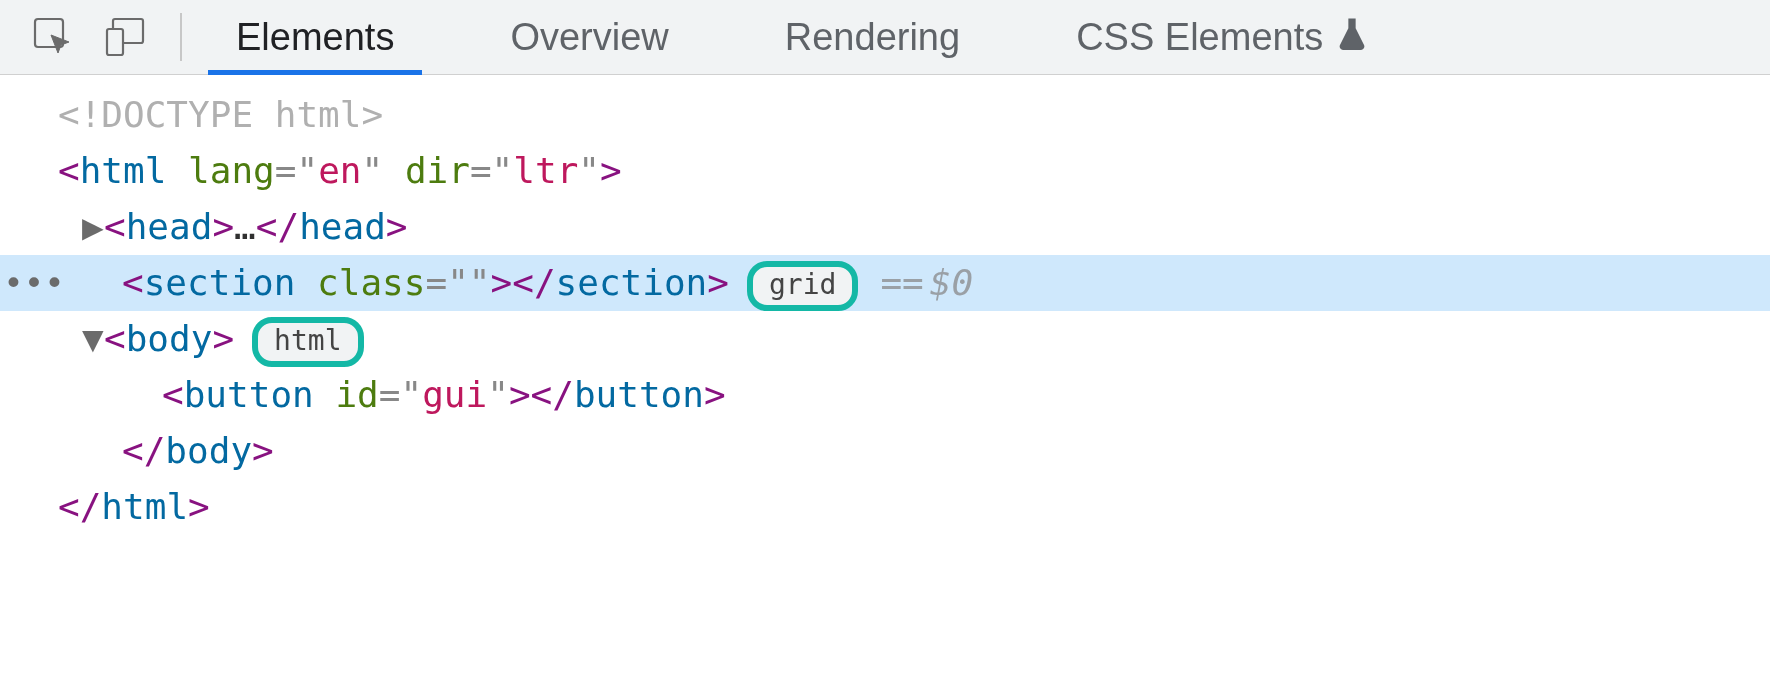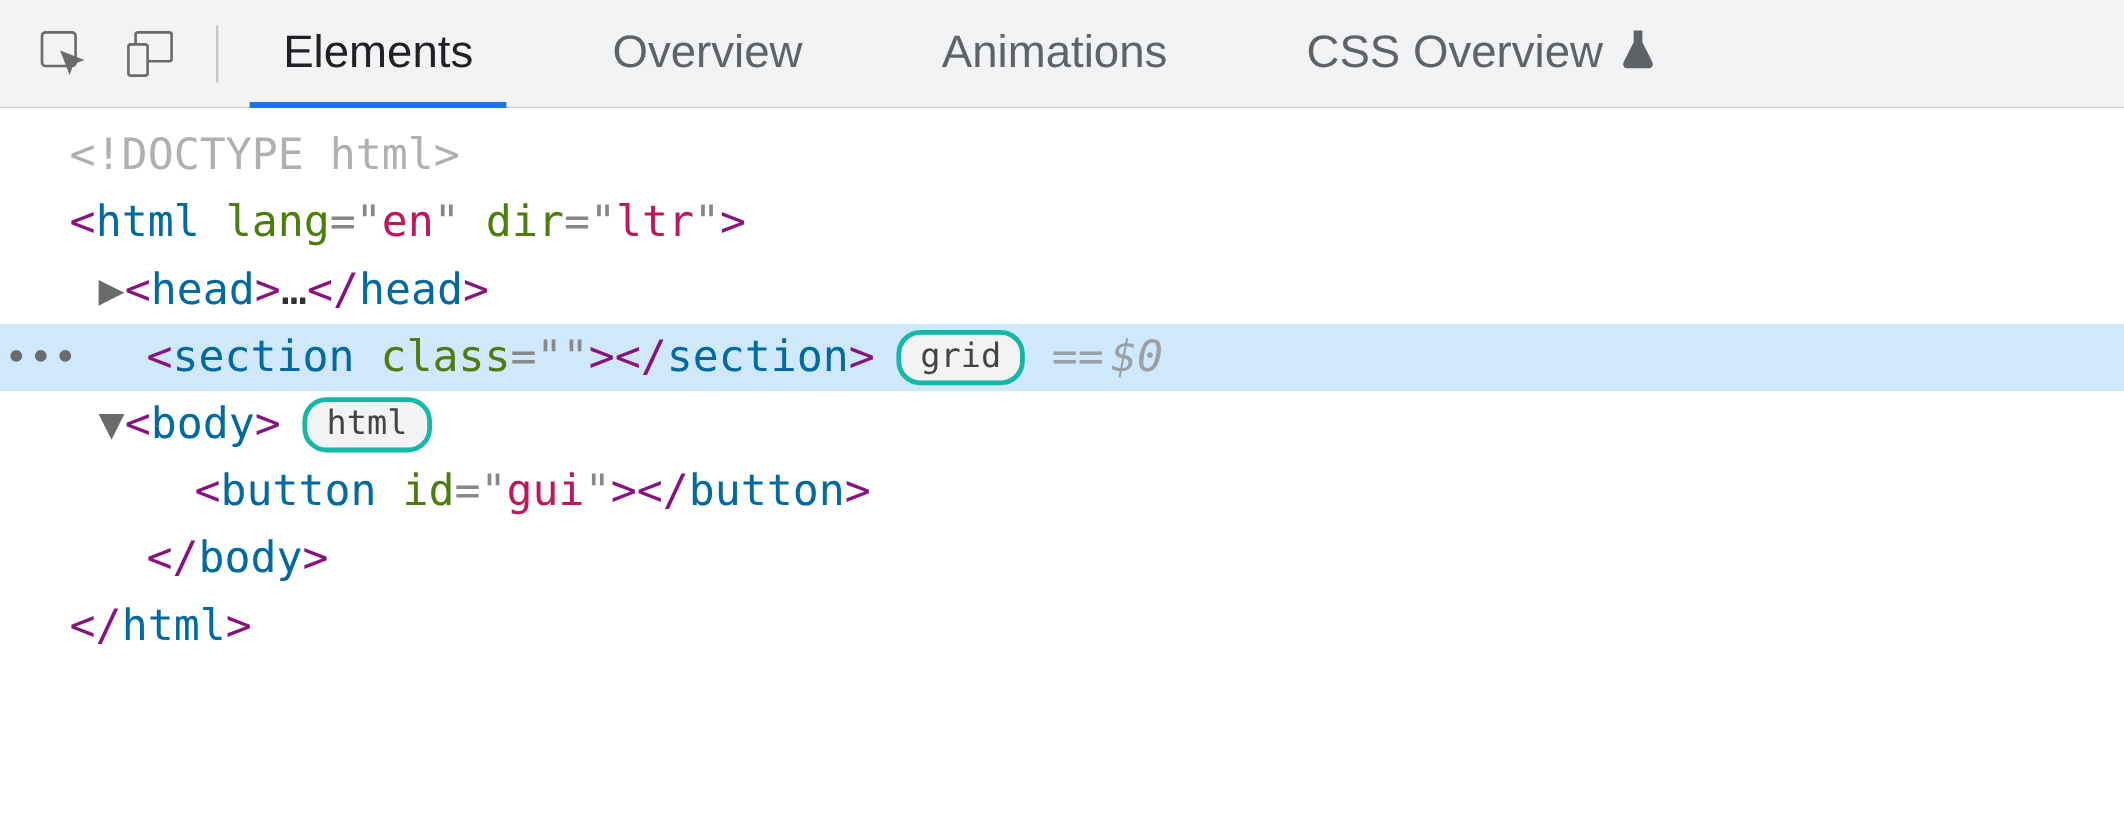--- a/index.html
+++ b/index.html
@@ -9,21 +9,21 @@
     height:682px;
     background:#ffffff;
     font-family: -apple-system, BlinkMacSystemFont, "Segoe UI", Helvetica, Arial, sans-serif;
     overflow:hidden;
   }
 
   
   .toolbar {
     display:flex;
     align-items:center;
-    height:90px;
+    height:75px;
     background:#f1f3f4;
     border-bottom:1px solid #d0d0d0;
     padding:0 10px 0 30px;
   }
   .tb-icon {
     width:46px; height:46px;
     display:flex; align-items:center; justify-content:center;
     margin-right:26px;
     color:#555;
   }
@@ -53,21 +53,21 @@
 
   
   .tree {
     font-family: ui-monospace, "SF Mono", Menlo, Consolas, monospace;
     font-size:36px;
     line-height:56px;
     padding-top:12px;
   }
   .row {
     display:flex;
-    align-items:center;
+    align-items:flex-end;
     padding:0 0 0 10px;
     white-space:pre;
   }
   .row.selected {
     background:#cfe8fc;
   }
   .gutter {
     width:48px;
     flex:0 0 48px;
     display:flex;
@@ -95,21 +95,21 @@
   .attrname{ color:#4d7c0f; }
   .attrop  { color:#888; }
   .attrq   { color:#888; }
   .attrval { color:#be185d; }
   .txt     { color:#303030; }
   .ellip   { color:#303030; }
 
   .badge {
     display:inline-flex;
     align-items:center;
-    border:4px solid #14b8a6;
+    border:6px solid #14b8a6;
     background:#f1f3f4;
     color:#444;
     font-size:28px;
     line-height:1;
     padding:4px 16px 6px 16px;
     border-radius:20px;
     margin-left:18px;
     font-family: ui-monospace, "SF Mono", Menlo, Consolas, monospace;
   }
   .console-ref {
@@ -140,24 +140,24 @@
 
   <div class="tb-divider"></div>
 
   <div class="tab active">
     <span>Elements</span>
   </div>
   <div class="tab">
     <span>Overview</span>
   </div>
   <div class="tab">
-    <span>Animations</span>
+    <span>Rendering</span>
   </div>
   <div class="tab">
-    <span>CSS Overview</span>
+    <span>CSS Elements</span>
     <span class="beaker">
       <svg viewBox="0 0 24 28">
           <path d="M9 2 H15 V10 L22 24 A3 3 0 0 1 19 28 H5 A3 3 0 0 1 2 24 L9 10 Z"></path>
         </svg>
     </span>
   </div>
 </div>
 
 <div class="tree">
 

